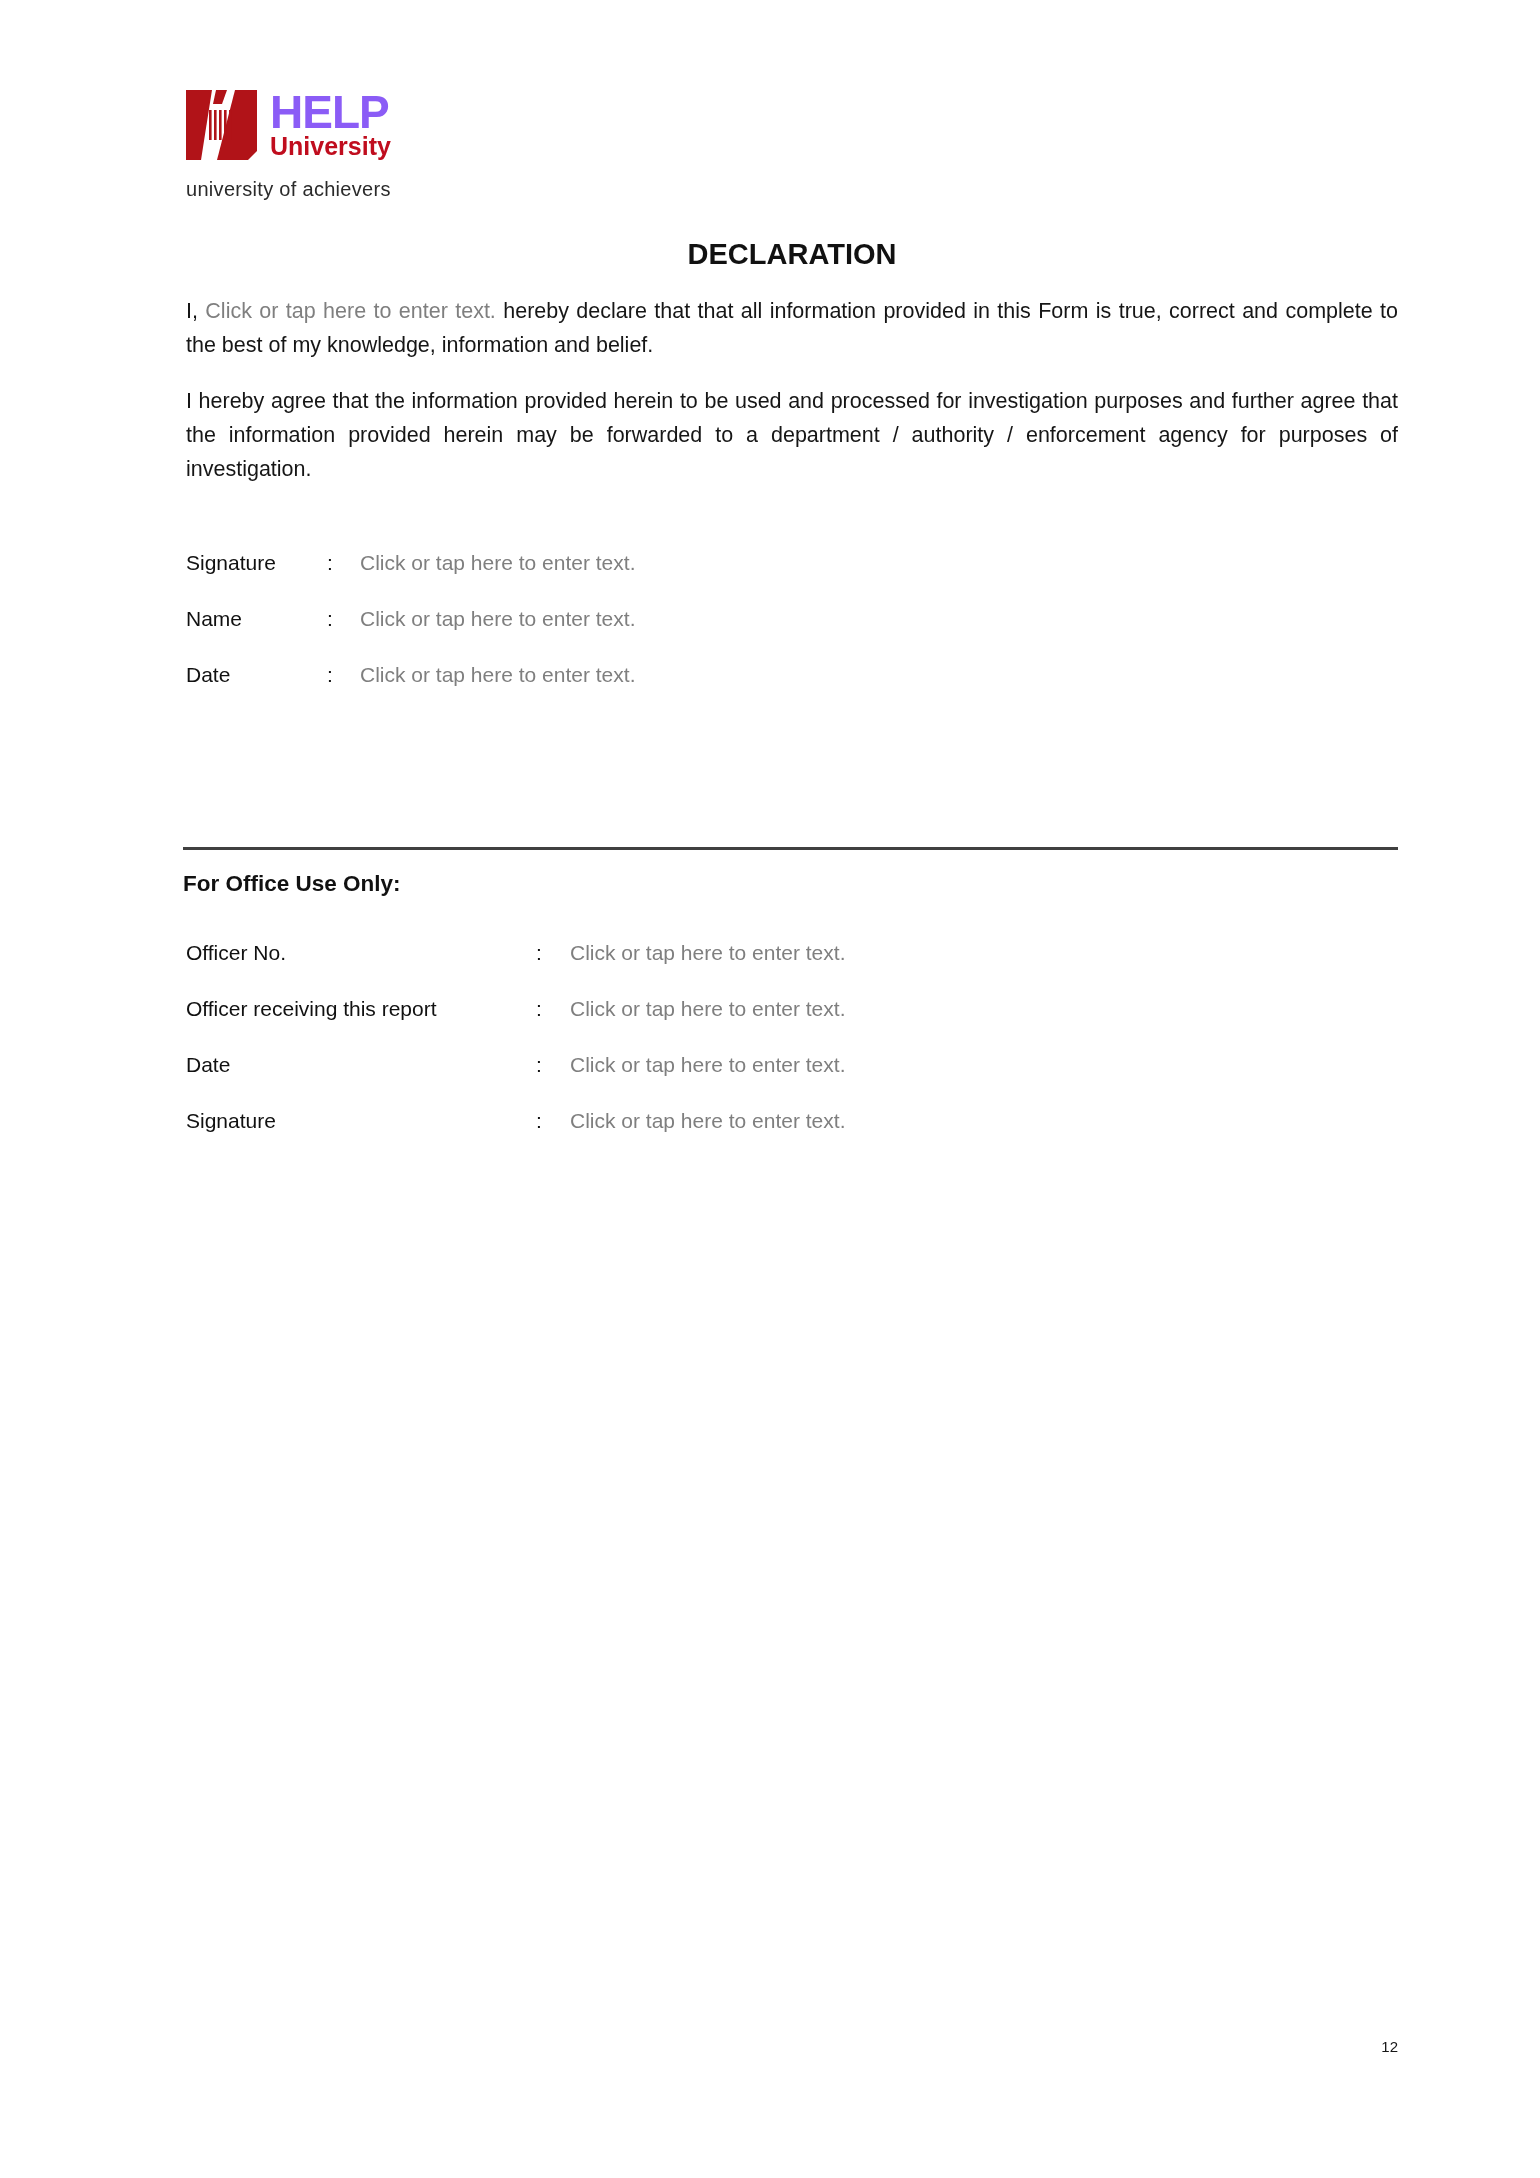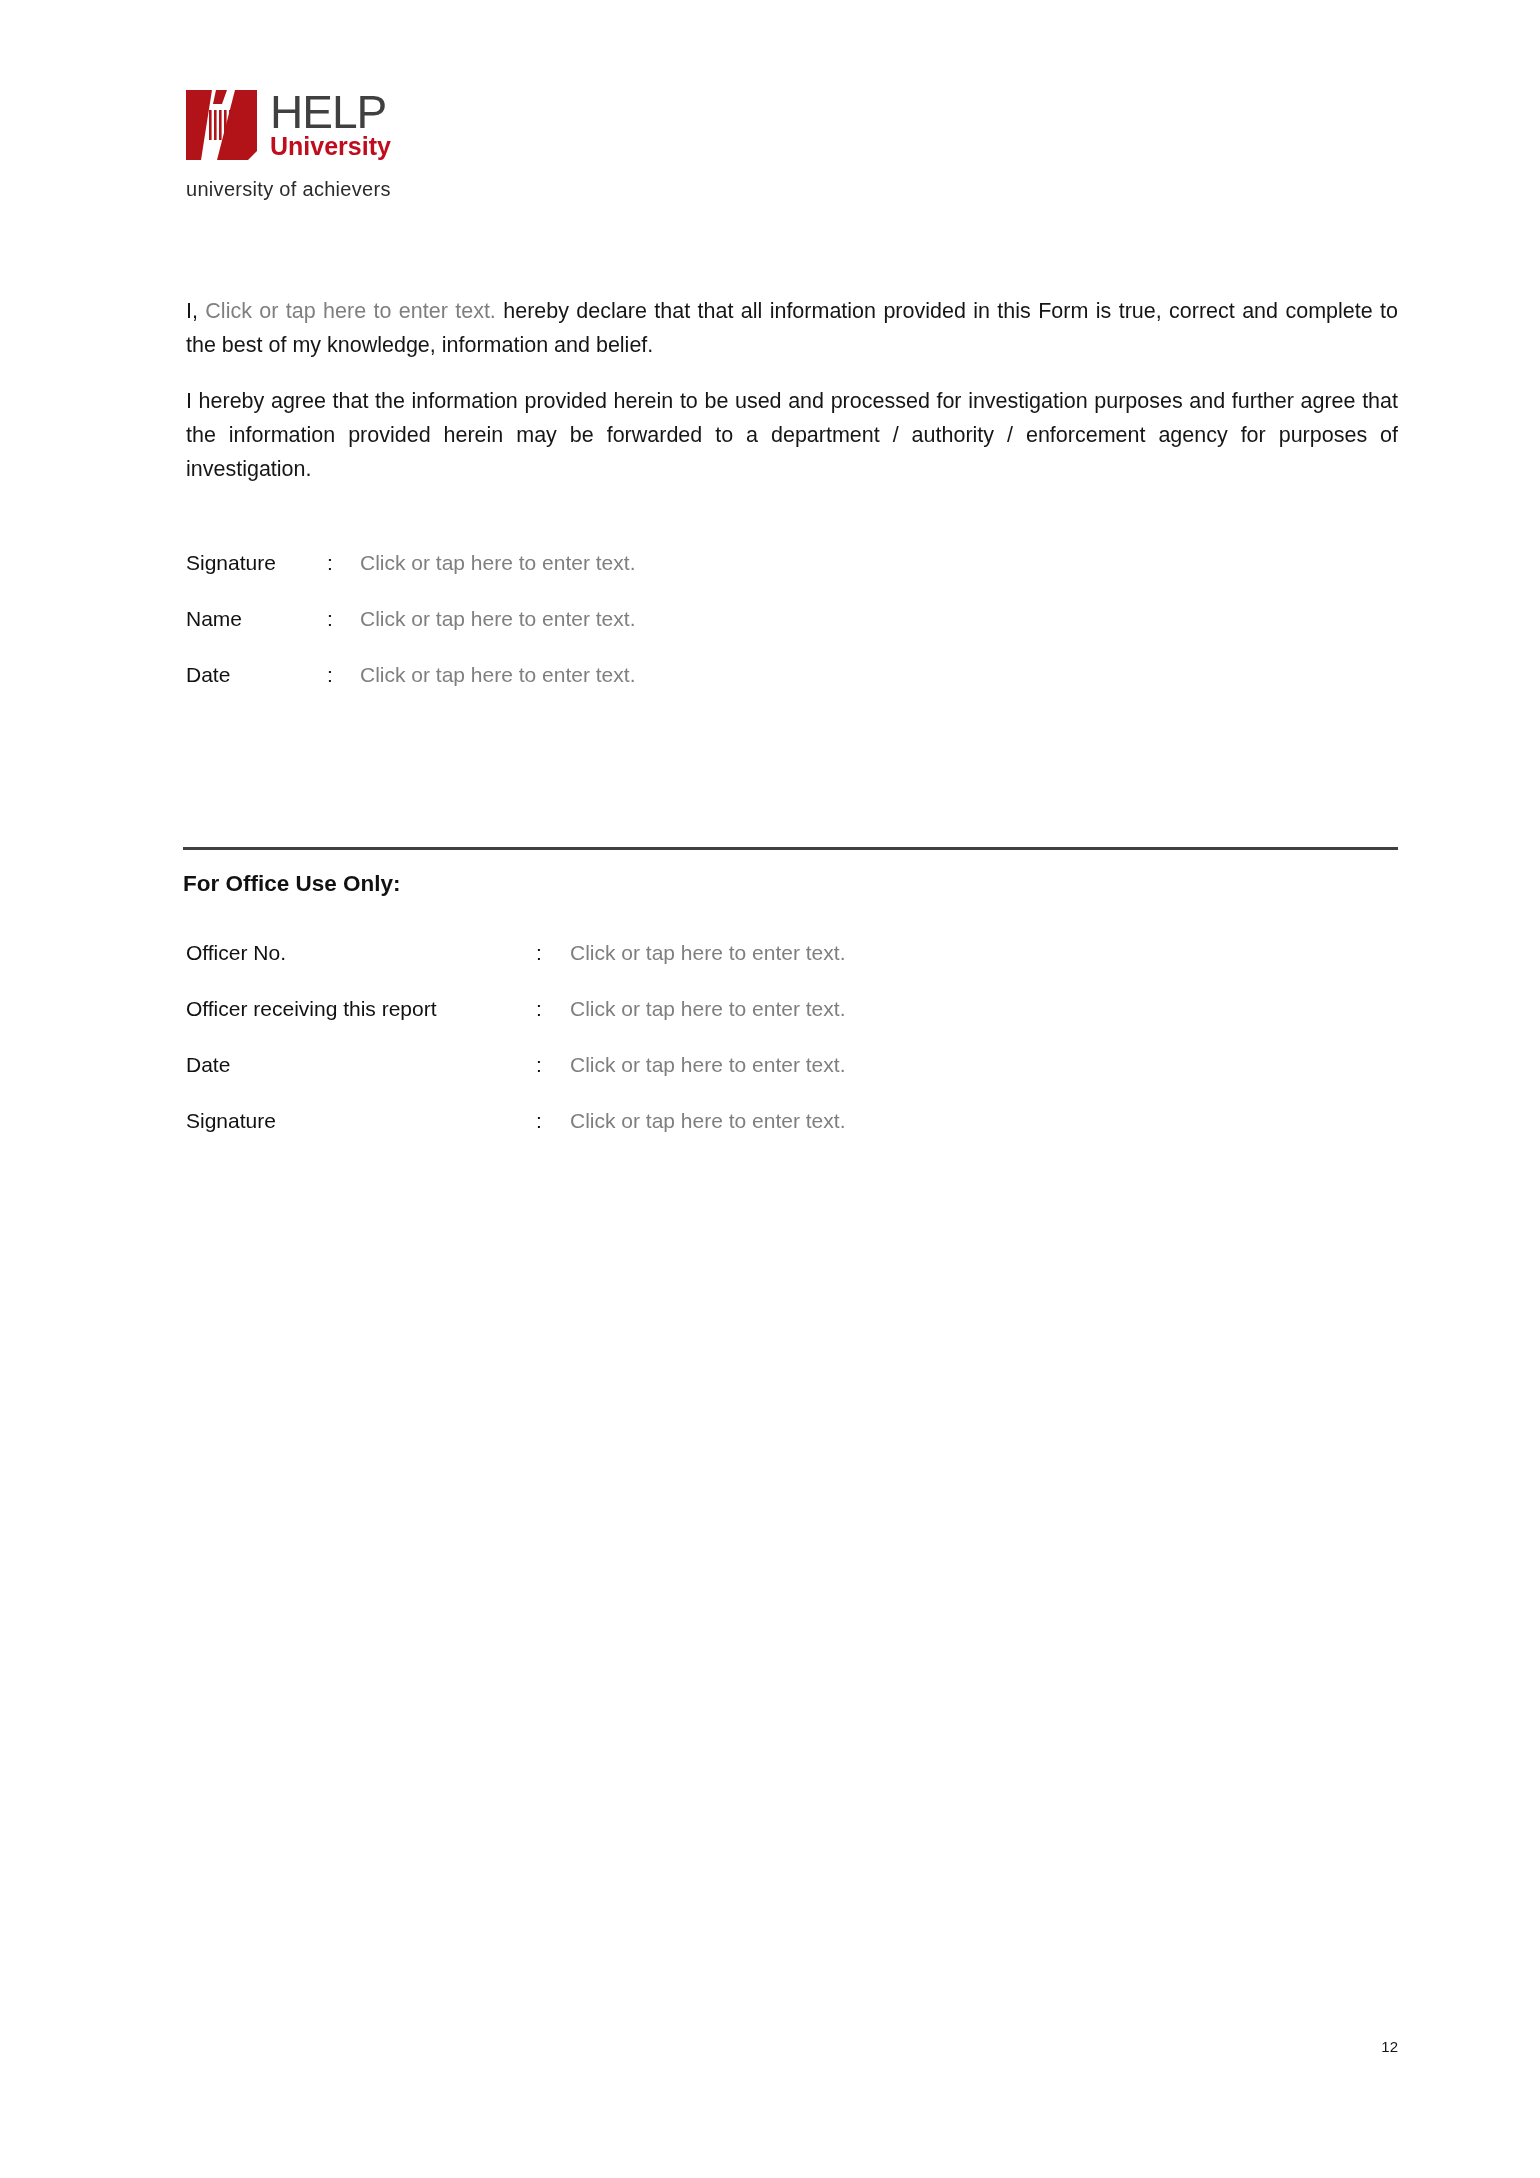--- a/index.html
+++ b/index.html
@@ -13,22 +13,22 @@
     color: #1a1a1a;
     overflow: hidden;
   }
 
   
   .logo { position: absolute; left: 186px; top: 90px; }
   .logo-row { display: flex; align-items: flex-start; }
   .logo-mark { width: 71px; height: 70px; display: block; }
   .logo-text { margin-left: 13px; margin-top: 2px; }
   .logo-name {
-    font-size: 46px; font-weight: 400; letter-spacing: -1px;
-    line-height: 40px; color: #404040;
+    font-size: 46px; font-weight: 700; letter-spacing: -1px;
+    line-height: 40px; color: #8b5cf6;
   }
   .logo-sub {
     font-size: 25px; font-weight: 700; color: #c00d1e;
     line-height: 24px; margin-top: 2px;
   }
   .logo-tagline {
     font-size: 20px; color: #2b2b2b; margin-top: 18px; letter-spacing: 0.3px;
   }
 
   
@@ -95,20 +95,21 @@
         <rect x="43" y="20" width="2.6" height="30" fill="#b11318"></rect>
       </svg>
       <div class="logo-text">
         <div class="logo-name">HELP</div>
         <div class="logo-sub">University</div>
       </div>
     </div>
     <div class="logo-tagline">university of achievers</div>
   </div>
 
+  <div class="heading">DECLARATION</div>
 
   <p class="para para1"><span>I,</span> <span class="placeholder">Click or tap here to enter text.</span> <span>hereby declare that that all information provided in this Form is true, correct and complete to the best of my knowledge, information and belief.</span></p>
 
   <p class="para para2">I hereby agree that the information provided herein to be used and processed for investigation purposes and further agree that the information provided herein may be forwarded to a department / authority / enforcement agency for purposes of investigation.</p>
 
   <div class="field-block sig-block">
     <div class="field-row">
       <span class="field-label">Signature</span>
       <span class="field-colon">:</span>
       <span class="placeholder field-placeholder">Click or tap here to enter text.</span>

